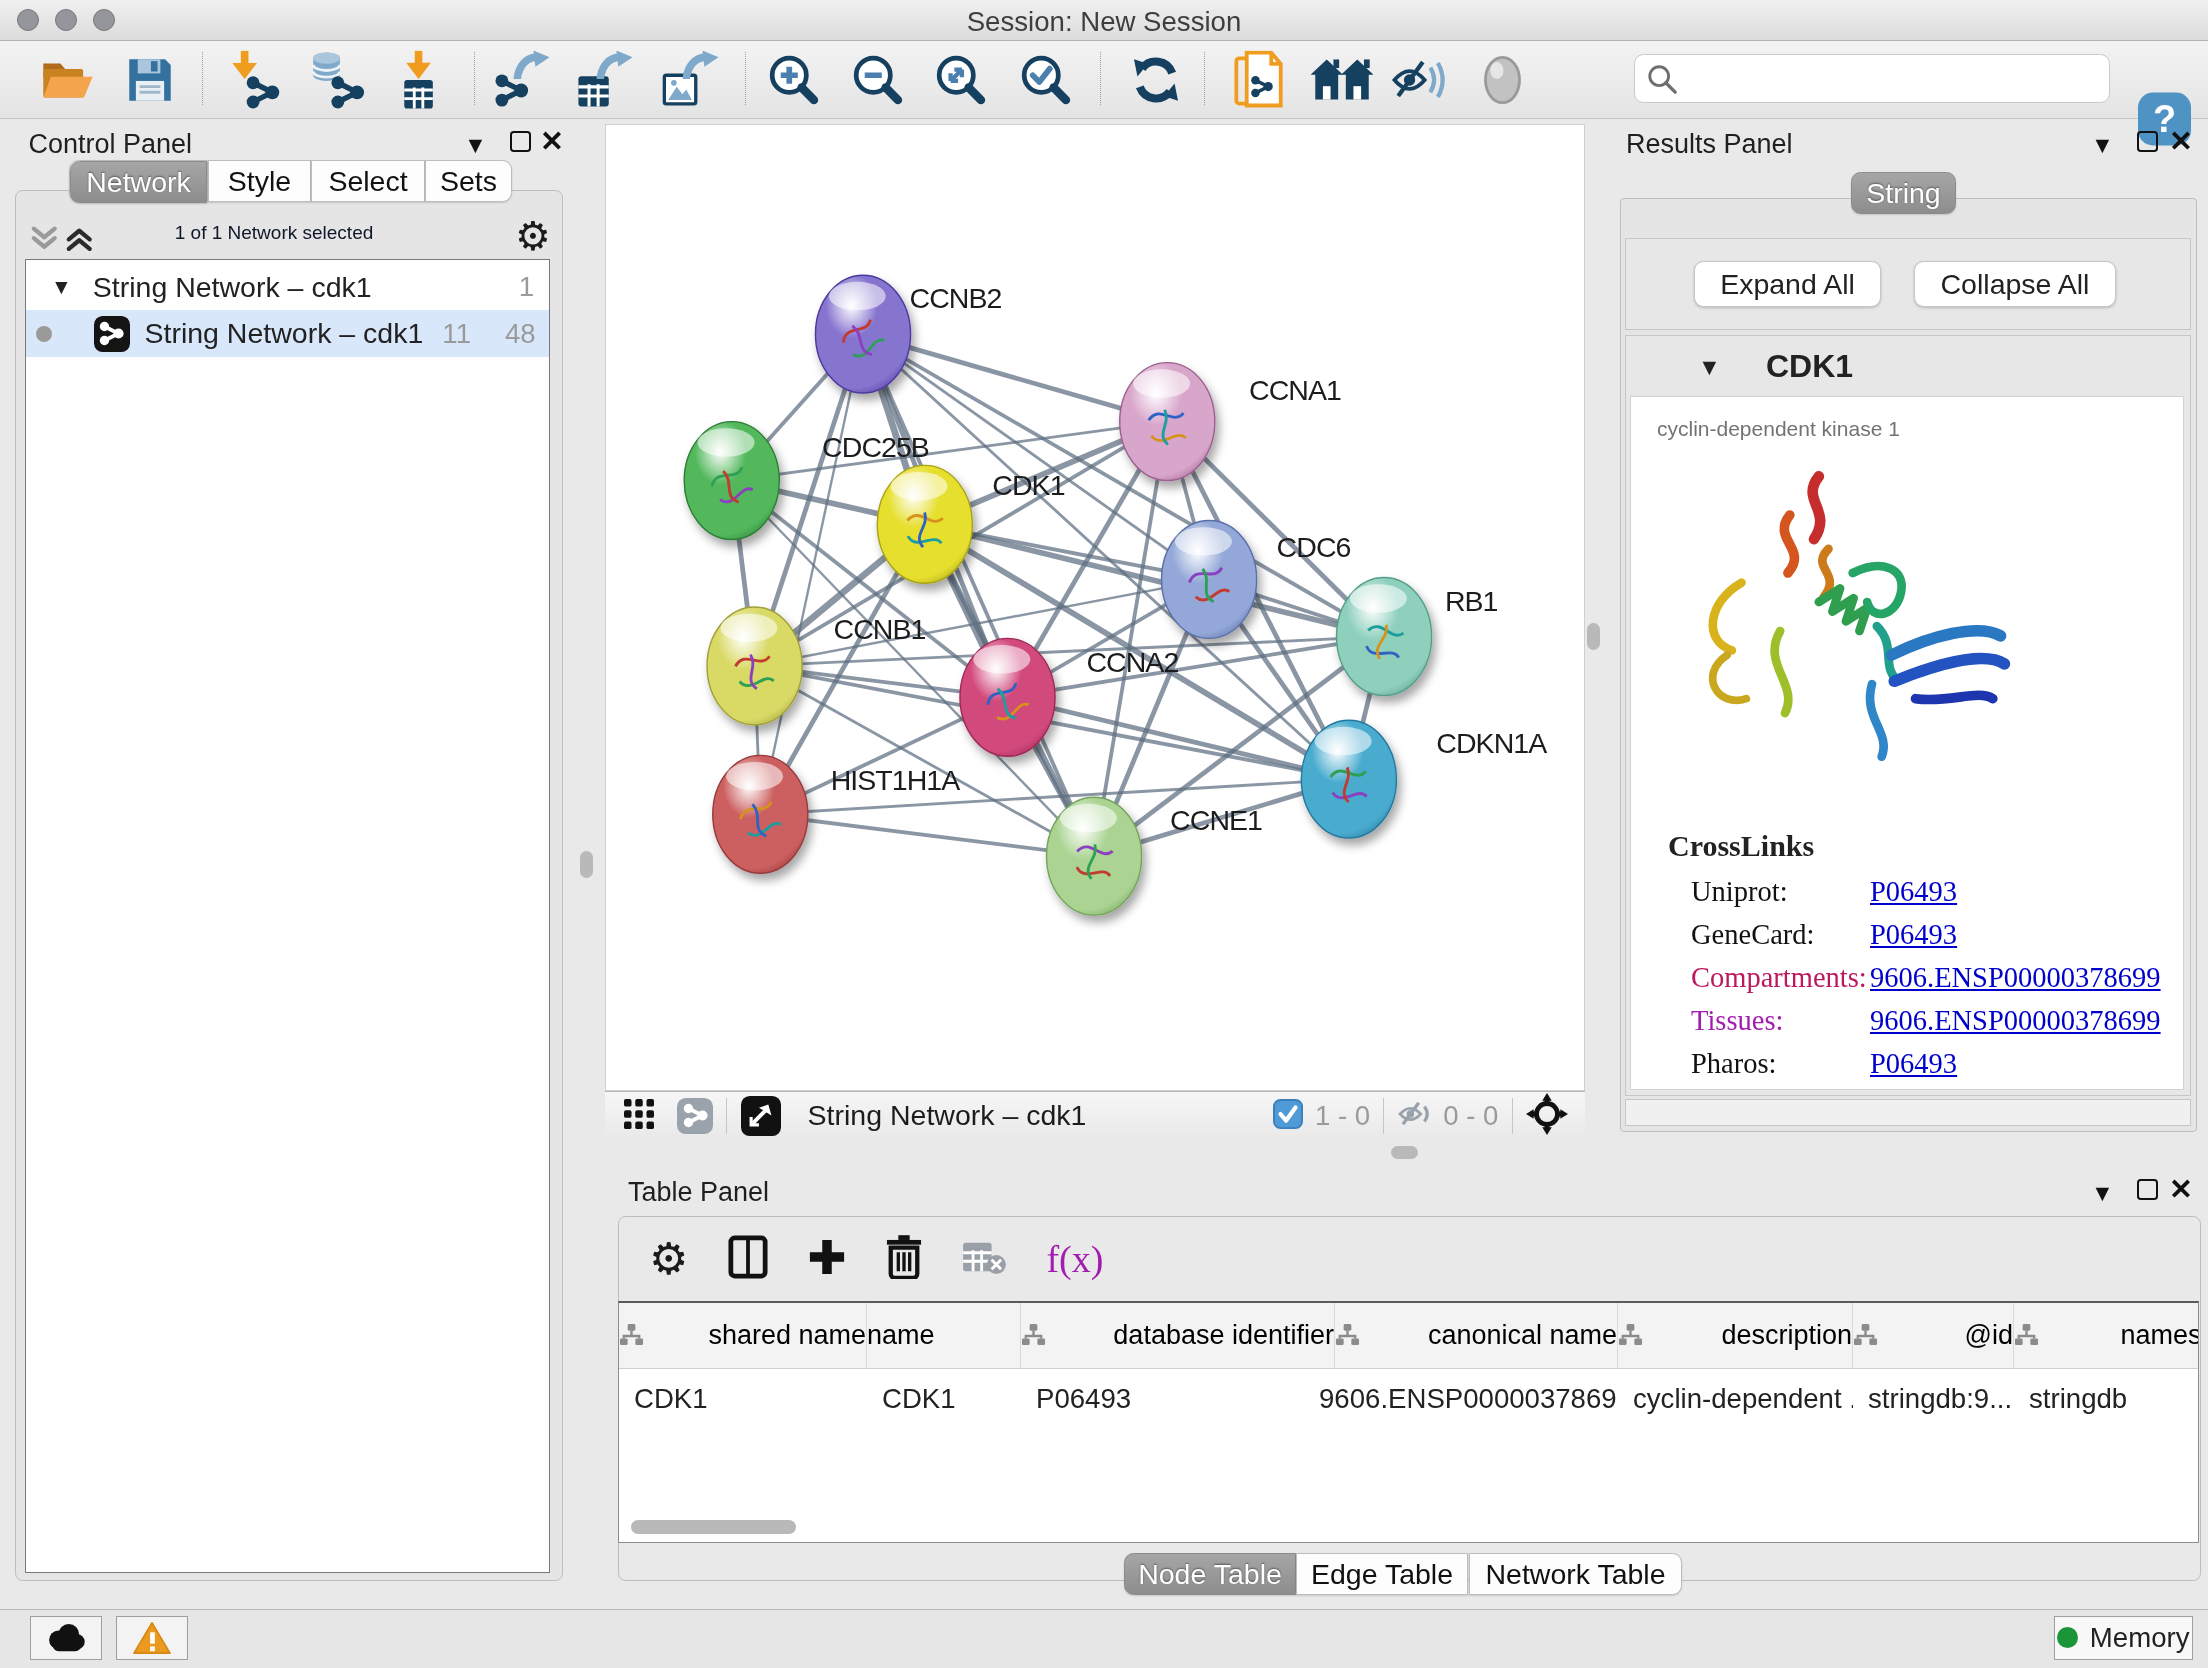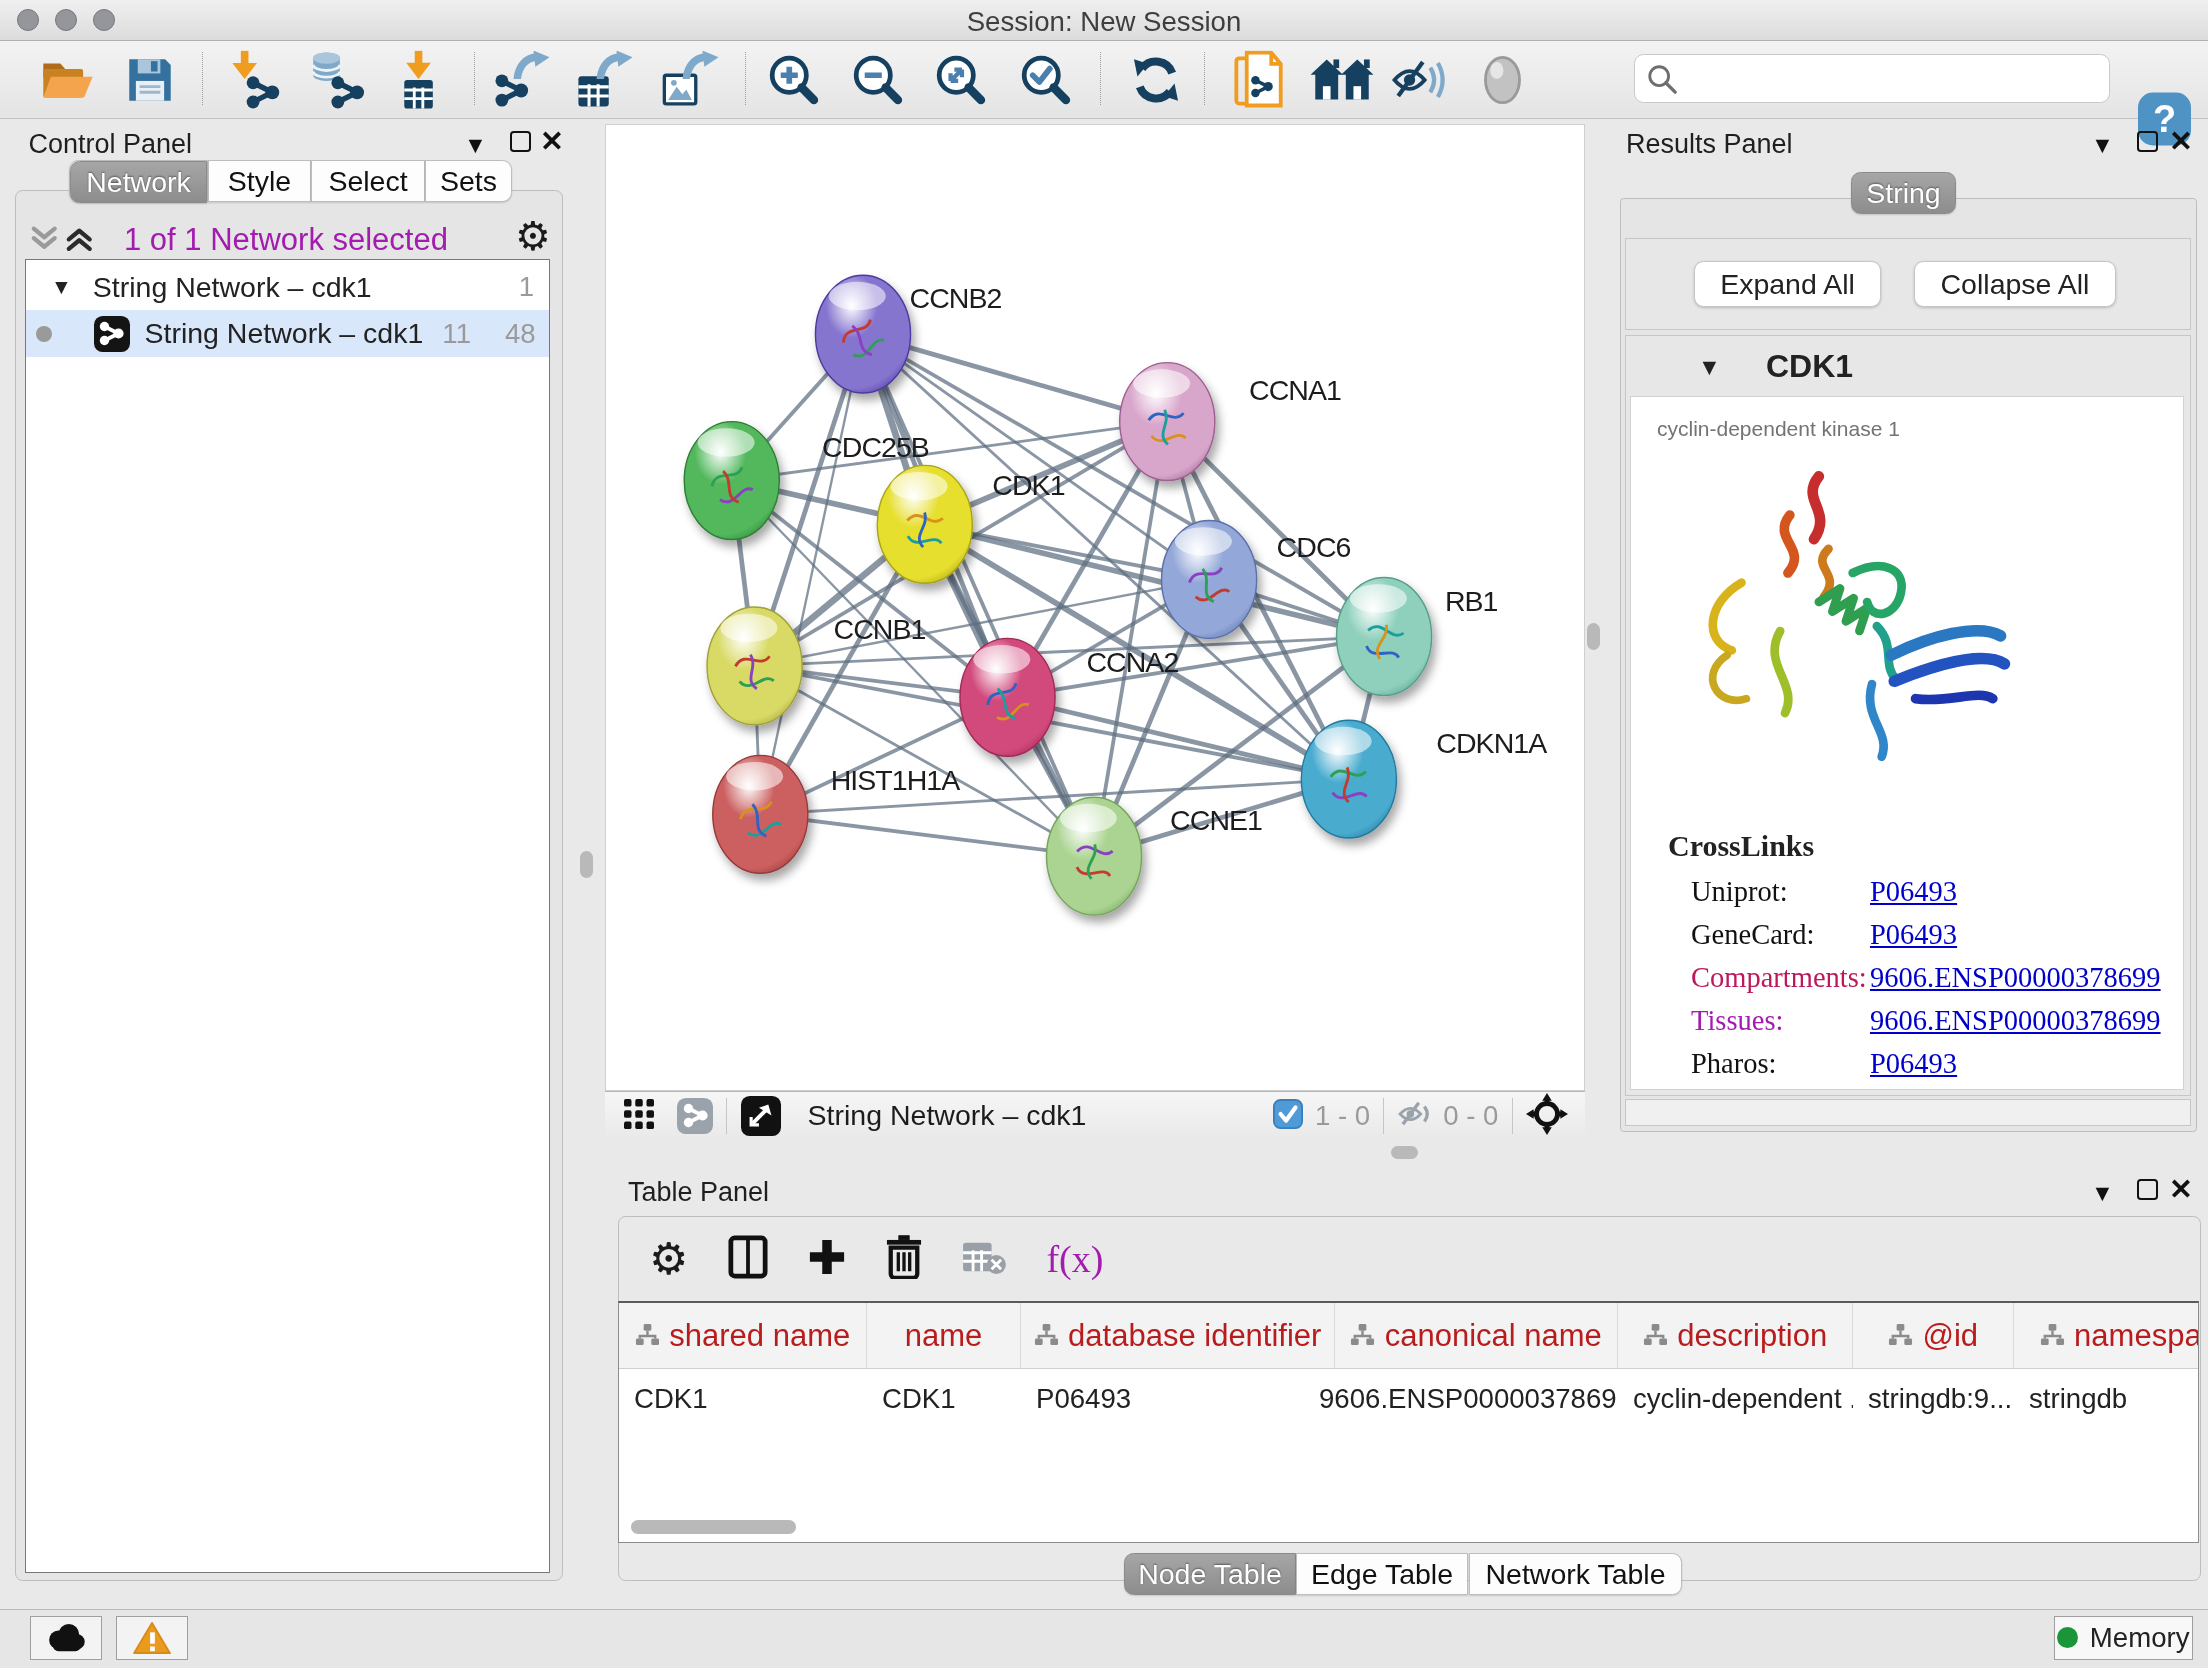--- a/index.html
+++ b/index.html
@@ -62,21 +62,21 @@
   .rsbtn{background:#fff;border:1px solid #c6c6c6;border-radius:9.5px;font-size:28.5px;
          display:flex;align-items:center;justify-content:center;box-shadow:0 1px 2.9px rgba(0,0,0,.2);}
   .serif{font-family:"Liberation Serif",serif;}
   .xlink{color:#0000cc;text-decoration:underline;font-family:"Liberation Serif",serif;}
 
   
   .tptool{display:flex;align-items:center;gap:40px;}
   .tablebox{position:absolute;left:618px;top:1301px;width:1581px;height:242px;background:#fff;
             border:1.9px solid #8c8c8c;border-top:2.9px solid #5a5a5a;box-sizing:border-box;overflow:hidden;}
   .thead{display:flex;height:65px;background:#f3f3f3;border-bottom:1.9px solid #cfcfcf;}
-  .th{display:flex;align-items:center;justify-content:center;gap:9.5px;font-size:31px;color:#b91c1c;
+  .th{display:flex;align-items:center;justify-content:space-between;gap:9.5px;font-size:27px;color:#000000;
       border-right:1px solid #d9d9d9;box-sizing:border-box;overflow:hidden;white-space:nowrap;}
   .trow{display:flex;height:59px;}
   .td{display:flex;align-items:center;font-size:27.6px;padding-left:15px;box-sizing:border-box;
       overflow:hidden;white-space:nowrap;}
 
   .statusbar{position:absolute;left:0;top:1609px;width:2208px;height:59px;background:#e6e6e6;
              border-top:1.9px solid #b9b9b9;box-sizing:border-box;}
   .sbtn{position:absolute;top:5.7px;height:44px;background:#f3f3f3;border:1.9px solid #9f9f9f;
         box-sizing:border-box;display:flex;align-items:center;justify-content:center;}
 </style>
@@ -293,21 +293,21 @@
 <div class="abs" style="left:30px;top:223px">
   <svg width="28.5" height="28.5" viewBox="0 0 30 30" style="color:#9a9a9a">
       <use href="#chevrons"></use>
     </svg>
 </div>
 <div class="abs" style="left:65px;top:223px;transform:scaleY(-1)">
   <svg width="28.5" height="28.5" viewBox="0 0 30 30" style="color:#2b2b2b">
       <use href="#chevrons"></use>
     </svg>
 </div>
-<div class="abs" style="left:110px;top:222px;width:352px;text-align:center;font-size:31px;color:#a21caf">1 of 1 Network selected</div>
+<div class="abs" style="left:98px;top:222px;width:352px;text-align:center;font-size:19px;color:#0f172a">1 of 1 Network selected</div>
 <div class="abs" style="left:515px;top:213px;font-size:40px;color:#1b1b1b">⚙</div>
 
 <div class="abs whitebox" style="left:25px;top:259px;width:525px;height:1314px">
   <div class="netrow" style="top:3.8px">
     <span style="margin-left:25px;font-size:21px">▼</span>
     <span style="margin-left:21px">String Network – cdk1</span>
     <span class="cnt" style="margin-left:auto;margin-right:15px">1</span>
   </div>
   <div class="netrow" style="top:50px;background:#d9e7fb">
     <span style="margin-left:9.5px;width:16px;height:16px;border-radius:50%;background:#9a9a9a"></span>

